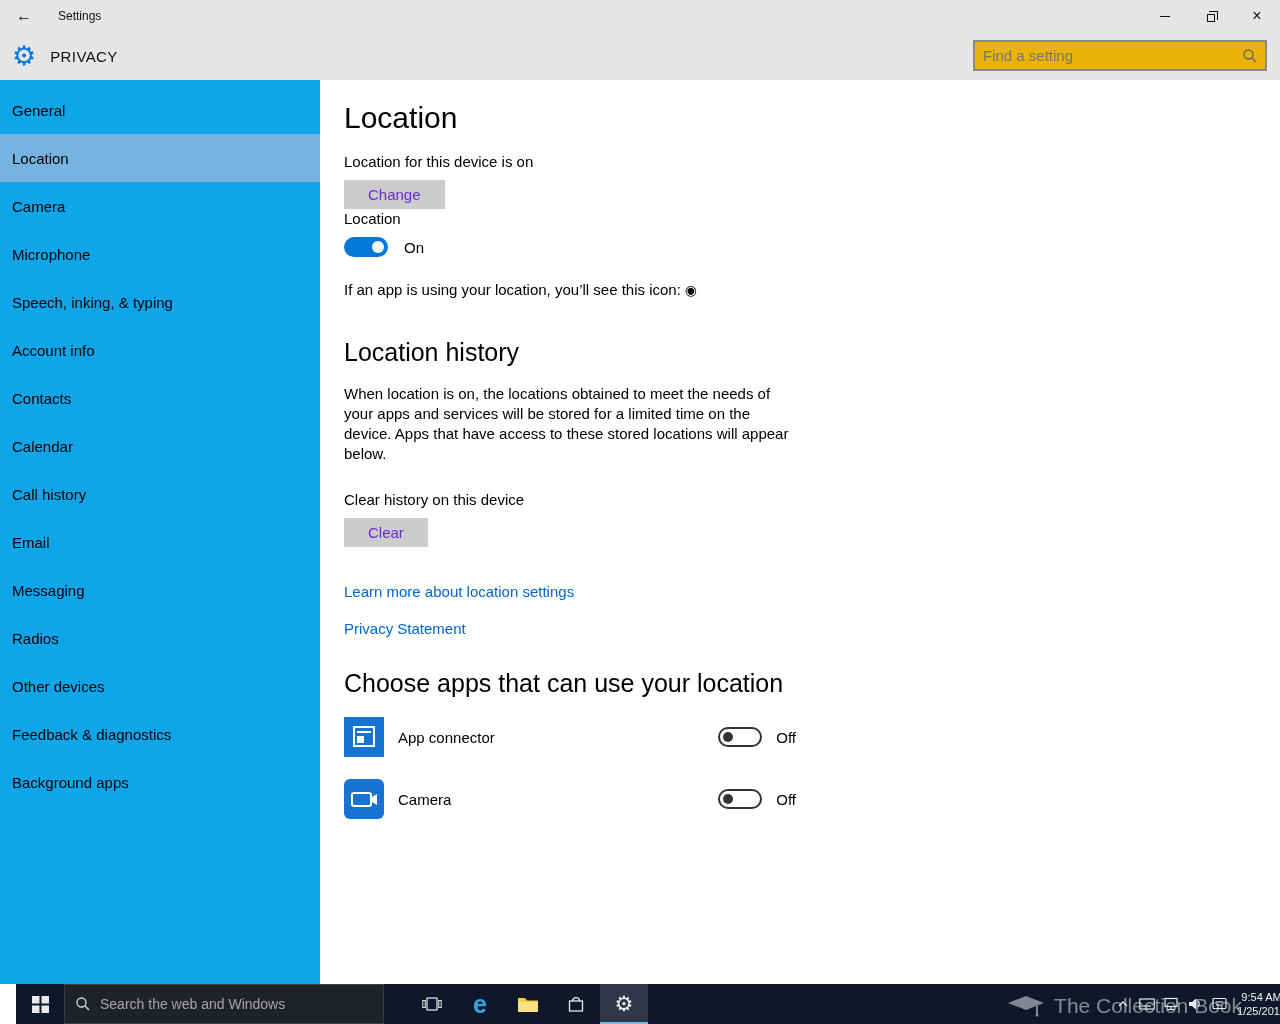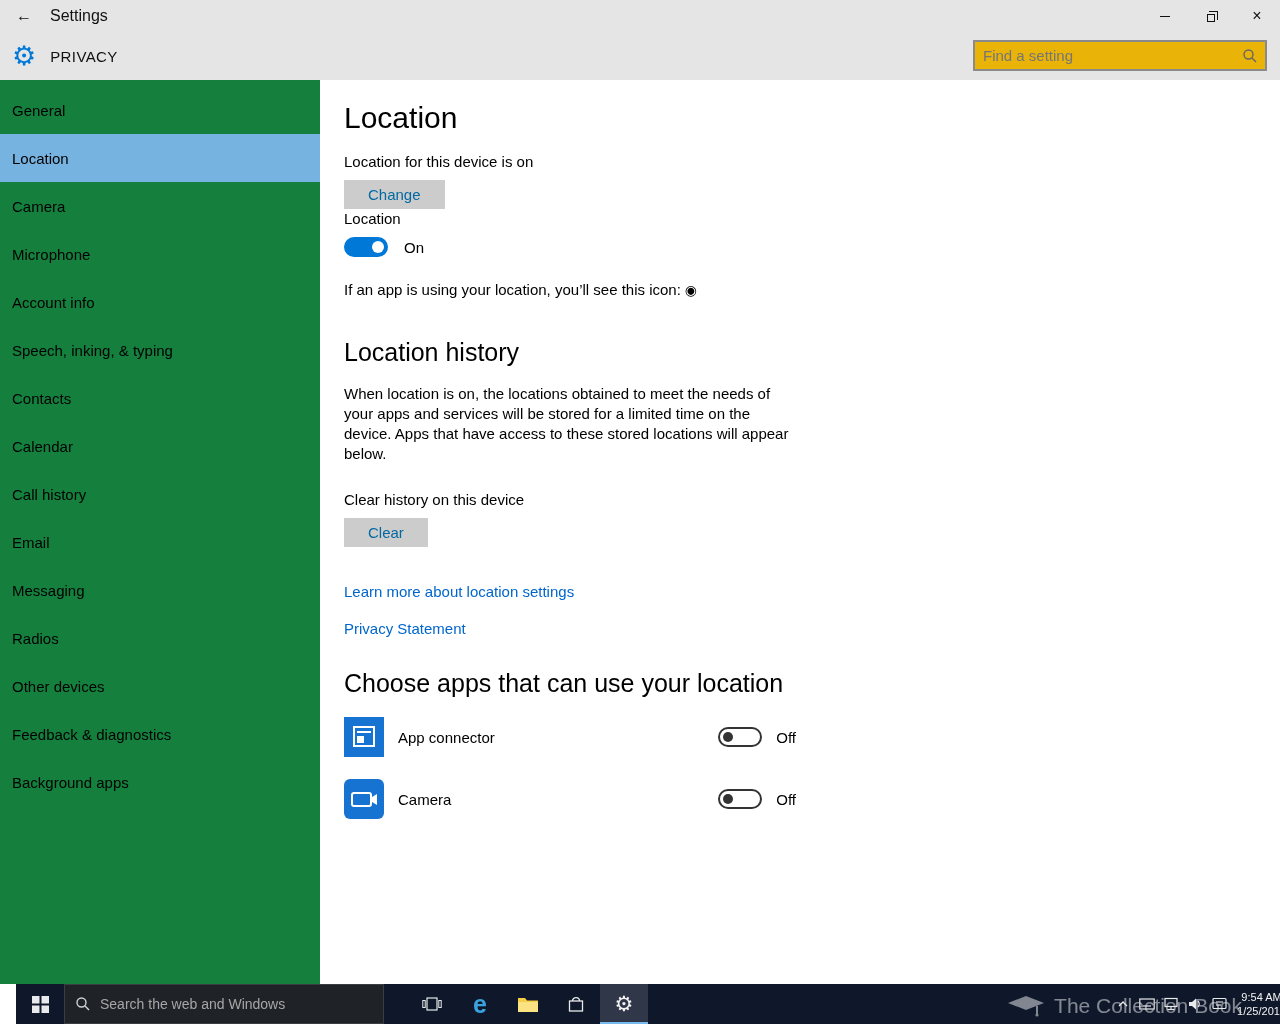--- a/index.html
+++ b/index.html
@@ -2,50 +2,50 @@
 <html><head>
 <meta charset="utf-8">
 <style>
 *{box-sizing:border-box;margin:0;padding:0}
 html,body{width:1280px;height:1024px}
 body{font-family:"Liberation Sans",sans-serif;background:#fff;position:relative;overflow:hidden;color:#000}
 
 
 .titlebar{height:32px;background:#e5e5e5;display:flex;align-items:center;position:relative}
 .back-btn{width:48px;height:32px;display:flex;align-items:center;justify-content:center;font-size:16px;color:#111;cursor:pointer}
-.tb-title{font-size:16px;color:#111;margin-left:2px}
+.tb-title{font-size:12px;color:#111;margin-left:10px}
 .win-controls{position:absolute;right:0;top:0;display:flex}
 .win-btn{width:46px;height:32px;display:flex;align-items:center;justify-content:center;cursor:pointer}
 .glyph-min{width:10px;height:1px;background:#111}
 .glyph-restore{width:8px;height:8px;border:1px solid #111;position:relative;margin-top:3px;background:#e5e5e5}
 .glyph-restore::before{content:"";position:absolute;left:1px;top:-4px;width:8px;height:8px;border-top:1px solid #111;border-right:1px solid #111}
 .glyph-close{font-size:16px;color:#111;line-height:1}
 
 
 .header{height:48px;background:#e5e5e5;display:flex;align-items:center;position:relative}
 .header-gear{font-size:27px;color:#0078d7;margin-left:12px;line-height:1}
 .header-title{font-size:15px;letter-spacing:.4px;margin-left:14px;color:#111}
 .find-box{position:absolute;right:13px;top:8px;width:294px;height:31px;background:#eab308;border:2px solid #8a8a8a;display:flex;align-items:center}
 .find-box input{flex:1;border:none;outline:none;font-size:15px;font-family:inherit;padding:0 8px;color:#333;background:transparent;min-width:0}
 .find-box input::placeholder{color:#767676}
 .find-mag{margin-right:7px;flex:0 0 auto}
 
 
 .app-body{display:flex;height:904px}
-.sidebar{width:320px;background:#15803d;padding-top:6px;flex:0 0 320px}
+.sidebar{width:320px;background:#0ea5e9;padding-top:6px;flex:0 0 320px}
 .side-item{height:48px;display:flex;align-items:center;padding-left:12px;font-size:15px;cursor:pointer}
 .side-item.selected{background:#77b3e0}
 
 .main{flex:1;padding:20px 0 0 24px;overflow:hidden}
 h1{font-size:30px;font-weight:300;line-height:36px;margin-bottom:16px}
 h2{font-size:25px;font-weight:300;line-height:32px}
 .para{font-size:15px;line-height:20px;max-width:438px}
 .intro{margin-bottom:32px}
 .label-line{font-size:15px;line-height:20px}
-.btn{display:inline-block;background:#cccccc;border:none;font-family:inherit;font-size:15px;color:#0369a1;padding:6px 24px;margin-top:8px;cursor:pointer}
+.btn{display:inline-block;background:#cccccc;border:none;font-family:inherit;font-size:15px;color:#6d28d9;padding:6px 24px;margin-top:8px;cursor:pointer}
 .sec-account{margin-top:36px;margin-bottom:18px}
 .toggle{width:44px;height:20px;border-radius:10px;position:relative;cursor:pointer;flex:0 0 auto}
 .toggle.on{background:#0078d7}
 .toggle.on .knob{position:absolute;right:4px;top:4px;width:12px;height:12px;border-radius:50%;background:#fff}
 .toggle.off{border:2px solid #333;background:transparent}
 .toggle.off .knob{position:absolute;left:3px;top:3px;width:10px;height:10px;border-radius:50%;background:#333}
 .toggle-row{display:flex;align-items:center;margin-top:8px}
 .toggle-state{font-size:15px;margin-left:16px}
 .icon-note{margin-top:24px;font-size:15px}
 .loc-icon{font-size:14px;margin-left:4px}
@@ -118,24 +118,24 @@
     <div class="side-item selected">
         <span>Location</span>
       </div>
     <div class="side-item">
         <span>Camera</span>
       </div>
     <div class="side-item">
         <span>Microphone</span>
       </div>
     <div class="side-item">
+        <span>Speech, inking, &amp; typing</span>
+      </div>
+    <div class="side-item">
         <span>Account info</span>
-      </div>
-    <div class="side-item">
-        <span>Speech, inking, &amp; typing</span>
       </div>
     <div class="side-item">
         <span>Contacts</span>
       </div>
     <div class="side-item">
         <span>Calendar</span>
       </div>
     <div class="side-item">
         <span>Call history</span>
       </div>

